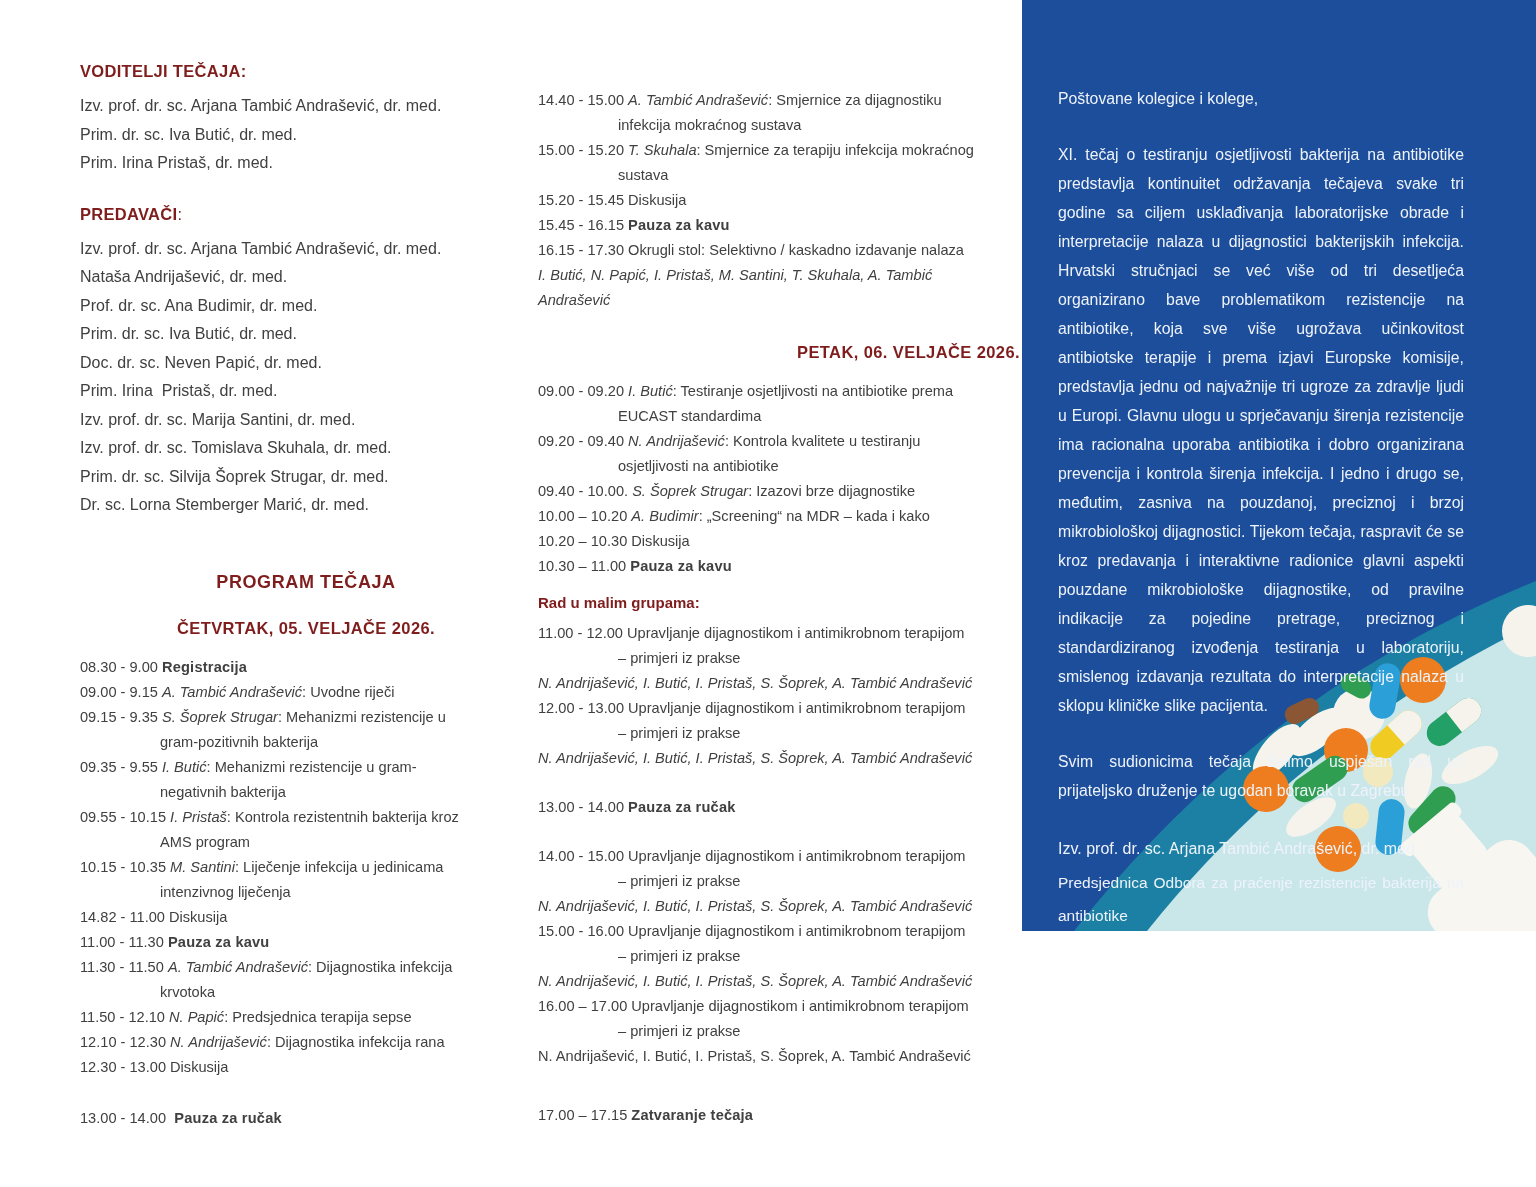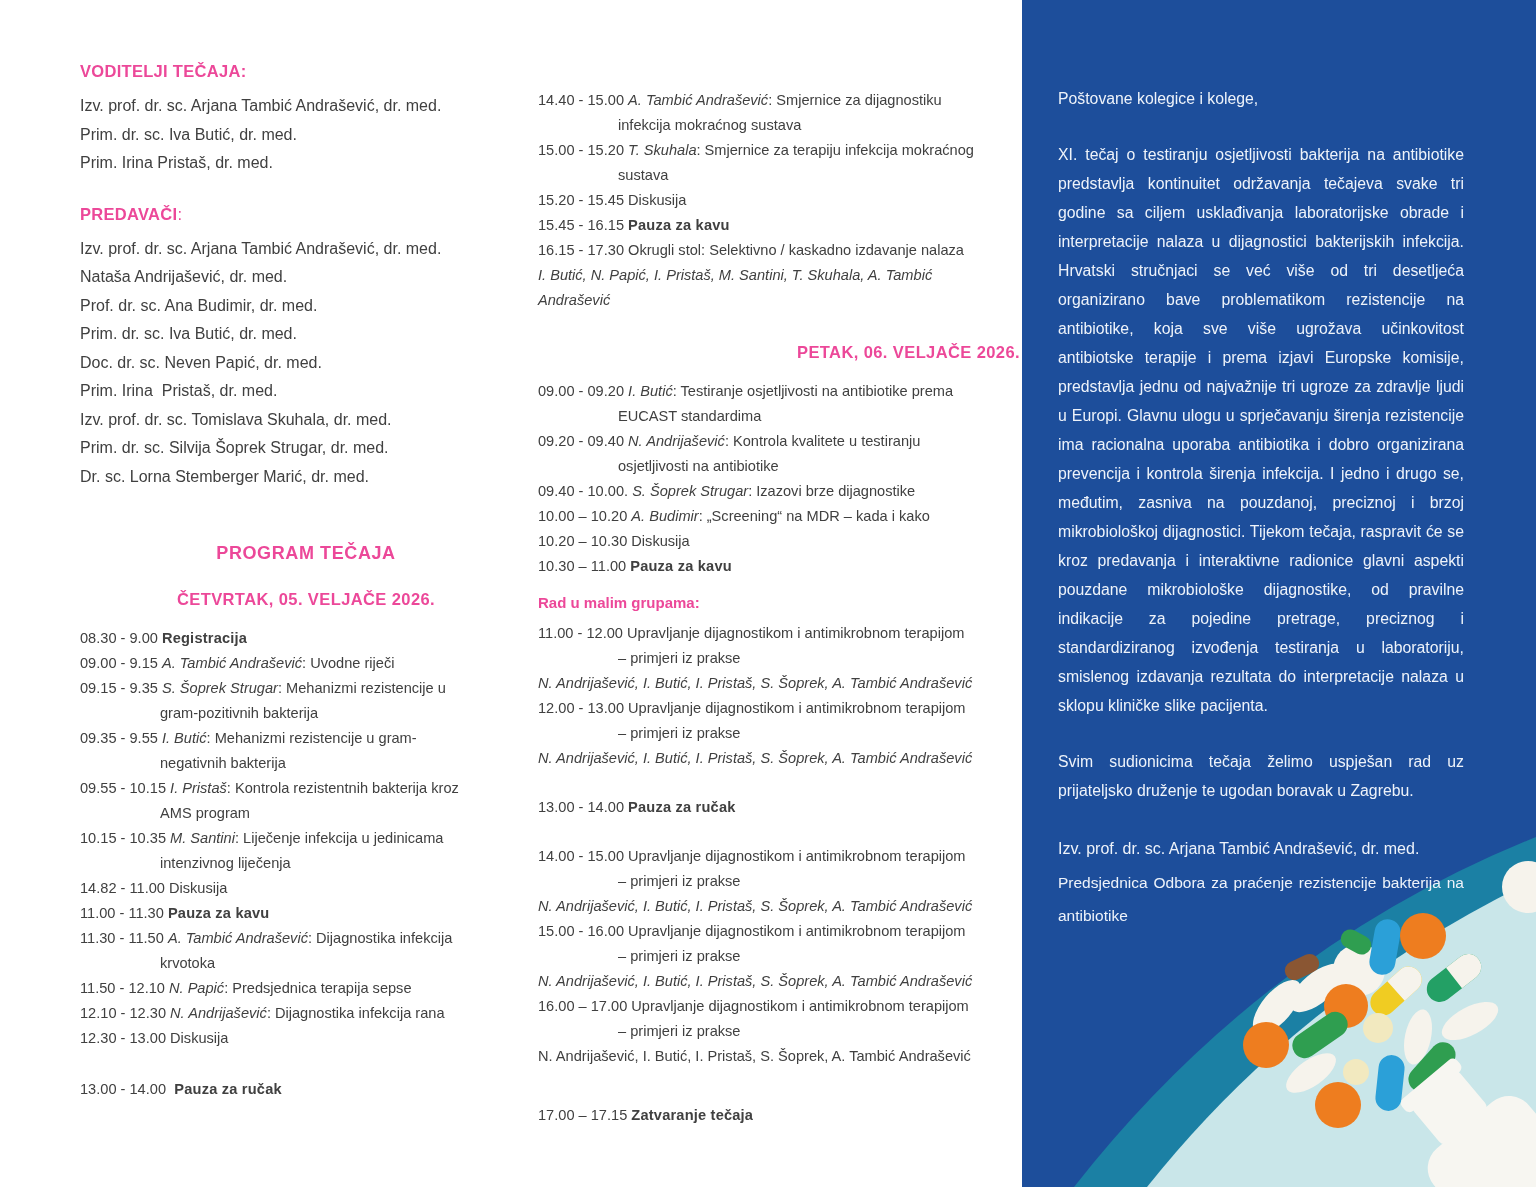--- a/index.html
+++ b/index.html
@@ -3,24 +3,24 @@
 <meta charset="utf-8">
 <style>
   html,body{margin:0;padding:0;background:#e8e8e8;}
   .page{
     position:relative;width:1536px;height:1187px;background:#ffffff;overflow:hidden;
     font-family:"Liberation Sans",sans-serif;color:#404040;margin:0 auto;
   }
   
   .col-left{position:absolute;left:80px;top:62px;width:452px;}
   .col-mid{position:absolute;left:538px;top:88px;width:482px;}
-  .panel{position:absolute;left:1022px;top:0;width:514px;height:1187px;overflow:hidden;}
-
-  
-  h2,h3,h4{margin:0;font-weight:bold;color:#ec4899;}
+  .panel{position:absolute;left:1022px;top:0;width:514px;height:931px;overflow:hidden;}
+
+  
+  h2,h3,h4{margin:0;font-weight:bold;color:#7f1d1d;}
   .sec-heading{font-size:16.5px;letter-spacing:.3px;margin:0 0 11px 0;}
   .sec-heading .colon{font-weight:normal;}
   .person{font-size:16px;line-height:28.5px;white-space:pre;}
   .sec2{margin-top:27px;}
   .program-title{font-size:18px;text-align:center;letter-spacing:.6px;margin:52px 0 16px 0;}
   .day-heading{font-size:16.5px;text-align:center;letter-spacing:.4px;margin:26px 0 17px 0;}
   .mid-day-heading{margin:30px 0 17px 0;text-align:right;}
   .groups-heading{font-size:15px;text-align:left;margin:15px 0 10px 0;}
 
   
@@ -60,20 +60,21 @@
     <h3 class="sec-heading sec2">
       <span>PREDAVAČI</span><span class="colon">:</span>
     </h3>
     <div class="persons">
         <div class="person">Izv. prof. dr. sc. Arjana Tambić Andrašević, dr. med.</div>
         <div class="person">Nataša Andrijašević, dr. med.</div>
         <div class="person">Prof. dr. sc. Ana Budimir, dr. med.</div>
         <div class="person">Prim. dr. sc. Iva Butić, dr. med.</div>
         <div class="person">Doc. dr. sc. Neven Papić, dr. med.</div>
         <div class="person">Prim. Irina  Pristaš, dr. med.</div>
+        <div class="person">Izv. prof. dr. sc. Marija Santini, dr. med.</div>
         <div class="person">Izv. prof. dr. sc. Tomislava Skuhala, dr. med.</div>
         <div class="person">Prim. dr. sc. Silvija Šoprek Strugar, dr. med.</div>
         <div class="person">Dr. sc. Lorna Stemberger Marić, dr. med.</div>
       </div>
 
     <h2 class="program-title">PROGRAM TEČAJA</h2>
     <h3 class="day-heading">ČETVRTAK, 05. VELJAČE 2026.</h3>
     <div class="entries">
         <div class="entry"><span class="time">08.30 - 9.00 </span><span class="txt b">Registracija</span></div>
         <div class="entry"><span class="time">09.00 - 9.15 </span><em>A. Tambić Andrašević</em><span>: </span><span class="txt">Uvodne riječi</span></div>

